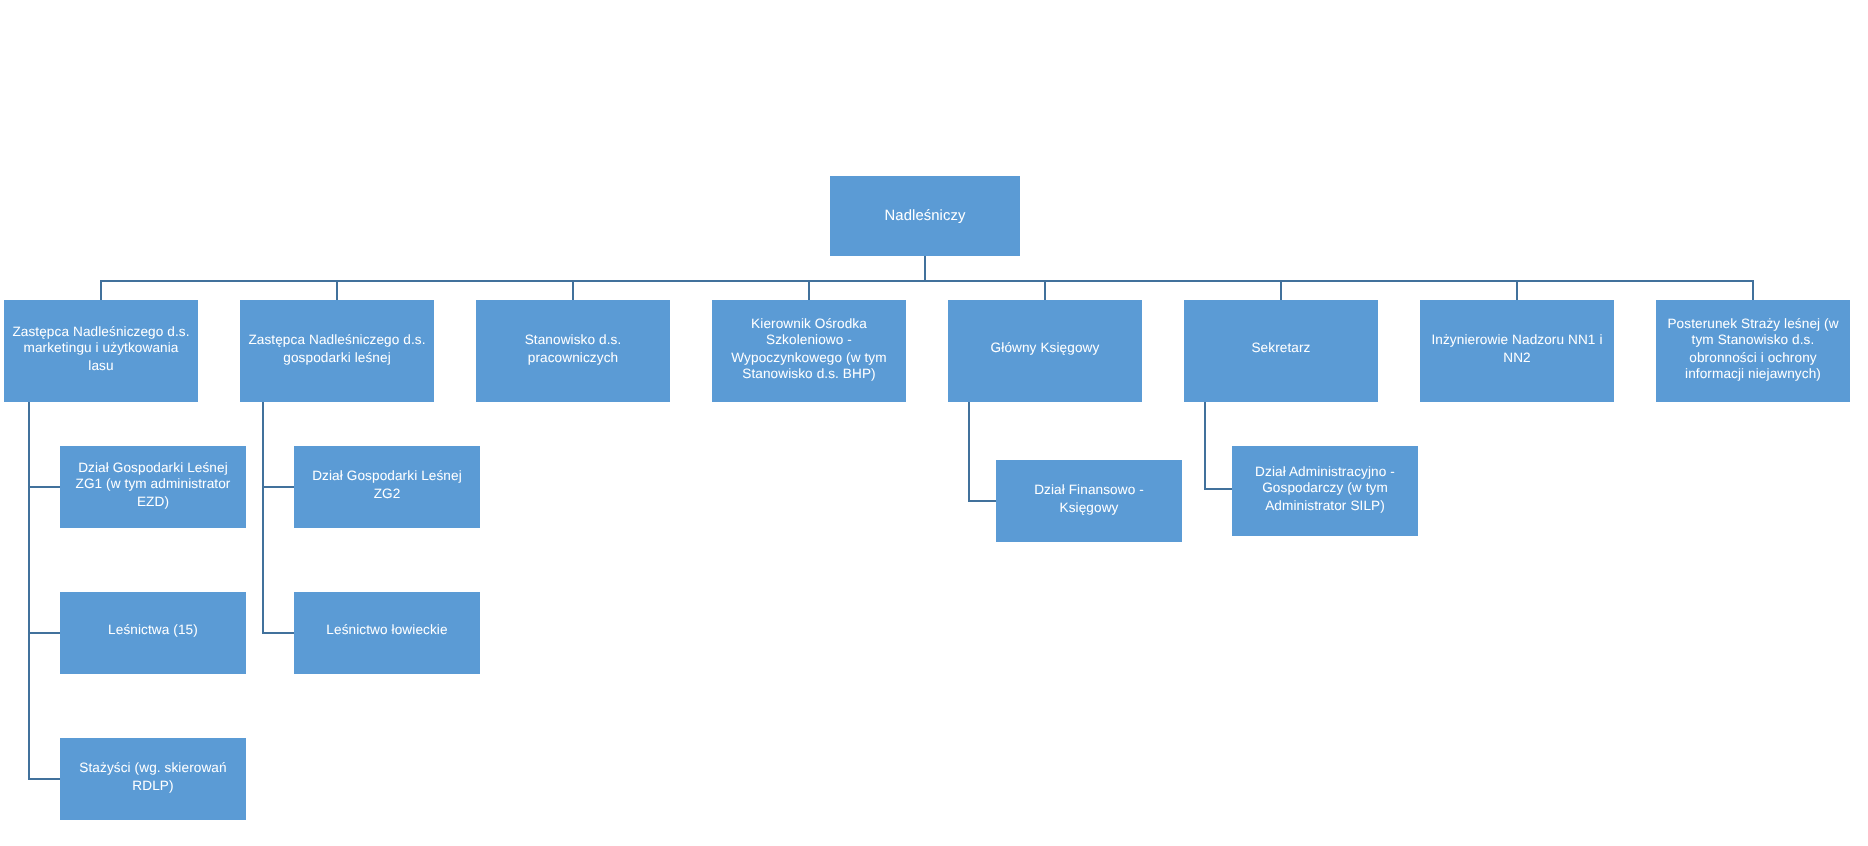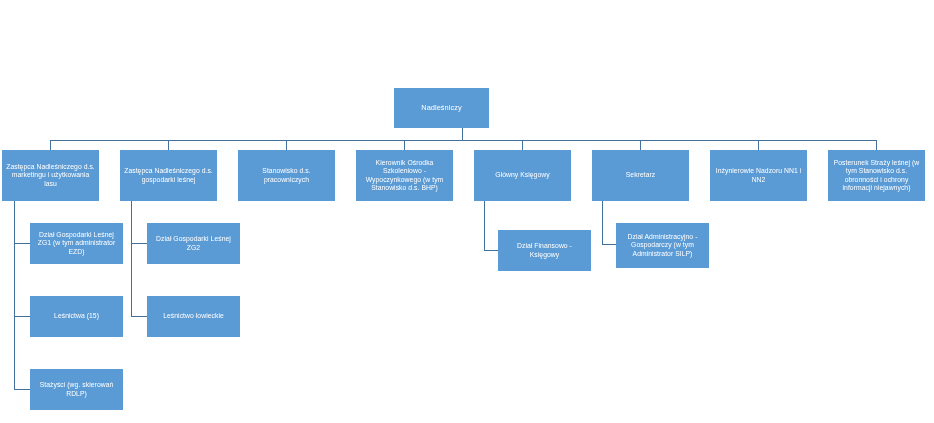--- a/index.html
+++ b/index.html
@@ -72,21 +72,21 @@
   <div class="conn v" style="left:131px; top:201px; height:115px;"></div>
   <div class="conn h" style="left:131px; top:243px; width:16px;"></div>
   <div class="conn h" style="left:131px; top:316px; width:16px;"></div>
 
   <div class="conn v" style="left:484px; top:201px; height:50px;"></div>
   <div class="conn h" style="left:484px; top:250px; width:14px;"></div>
 
   <div class="conn v" style="left:602px; top:201px; height:44px;"></div>
   <div class="conn h" style="left:602px; top:244px; width:14px;"></div>
 
-  <div class="node root" style="left:394px; top:88px; width:95px; height:40px;">
+  <div class="node root" style="left:415px; top:88px; width:95px; height:40px;">
     <span class="node-label">Nadleśniczy</span>
   </div>
 
   <div class="node" style="left:2px; top:150px; width:97px; height:51px;">
     <span class="node-label">Zastępca Nadleśniczego d.s. marketingu i użytkowania lasu</span>
   </div>
 
   <div class="node" style="left:120px; top:150px; width:97px; height:51px;">
     <span class="node-label">Zastępca Nadleśniczego d.s. gospodarki leśnej</span>
   </div>

